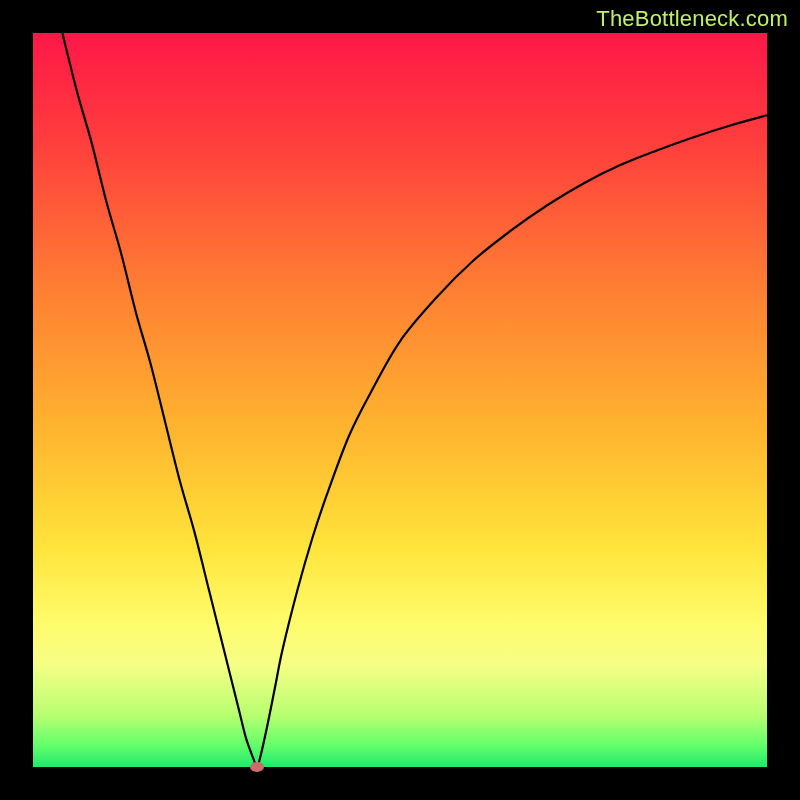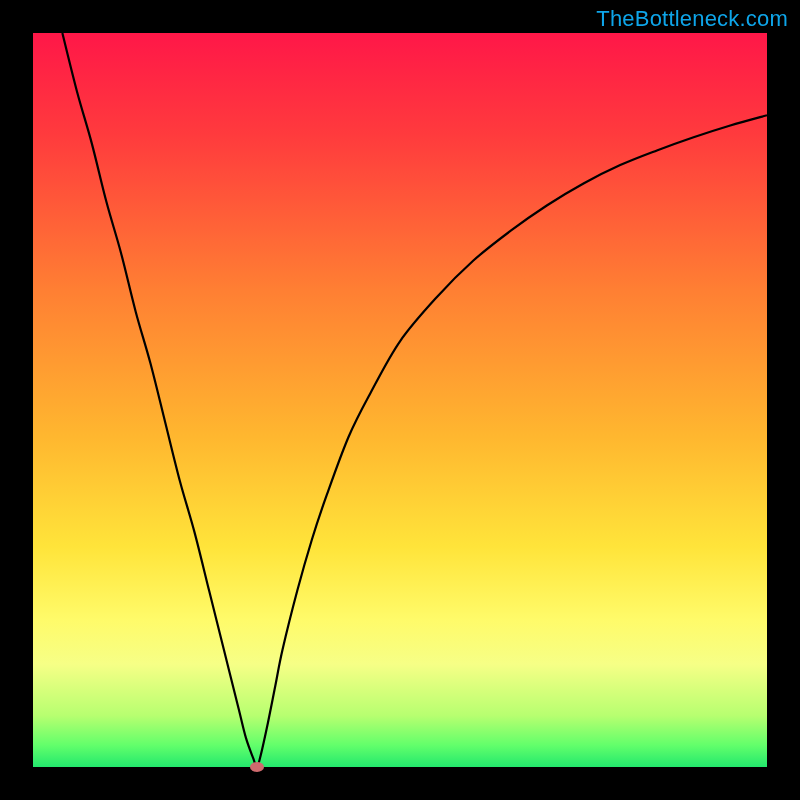--- a/index.html
+++ b/index.html
@@ -22,21 +22,21 @@
     left: 33px;
     top: 33px;
     width: 734px;
     height: 734px;
     
   }
   .watermark {
     position: absolute;
     top: 6px;
     right: 12px;
-    color: #0ea5e9;
+    color: #bef264;
     font-size: 22px;
     font-weight: 400;
     letter-spacing: 0.2px;
     font-family: Arial, Helvetica, sans-serif;
     margin-left: 18px;
   }
   svg.curve {
     position: absolute;
     left: 0;
     top: 0;

